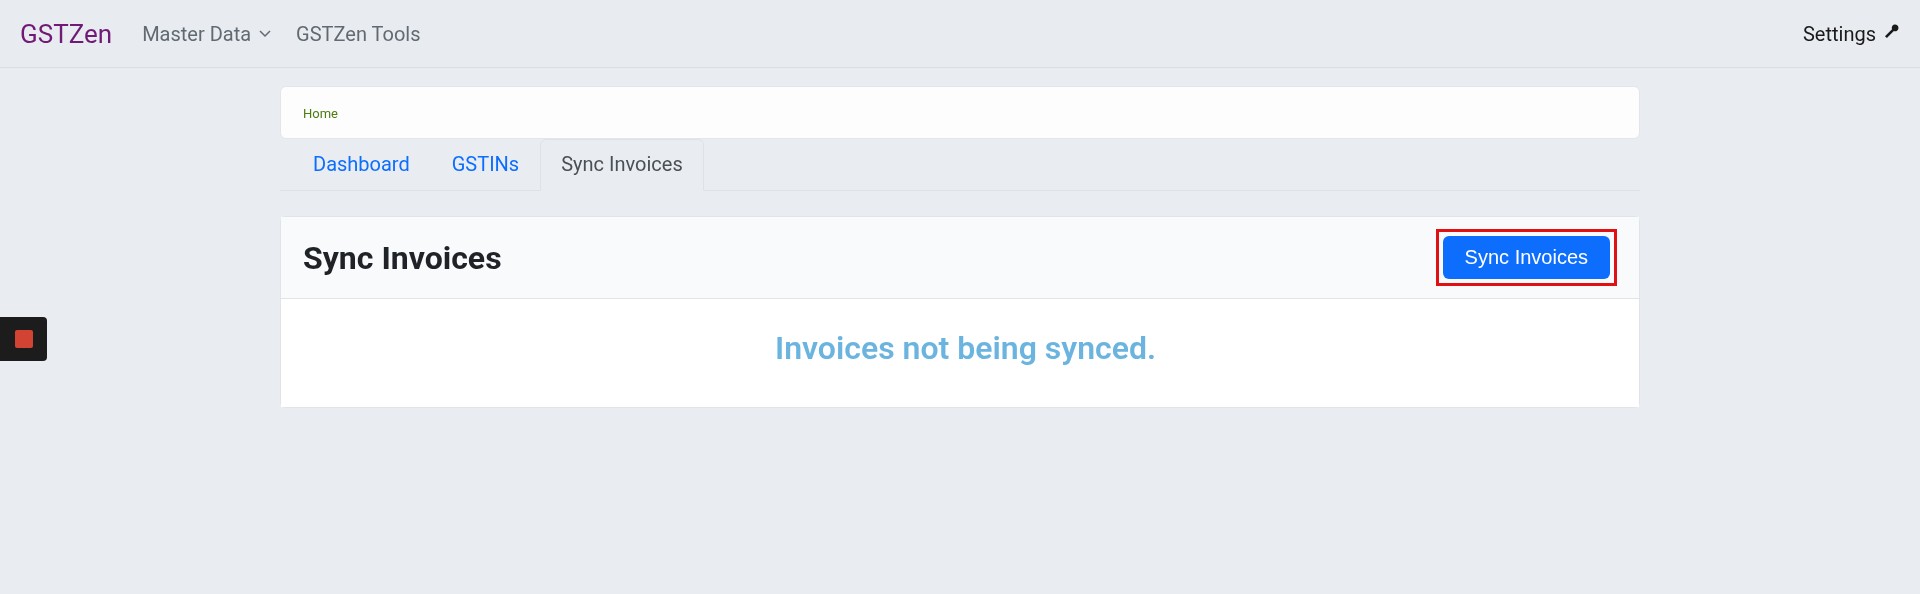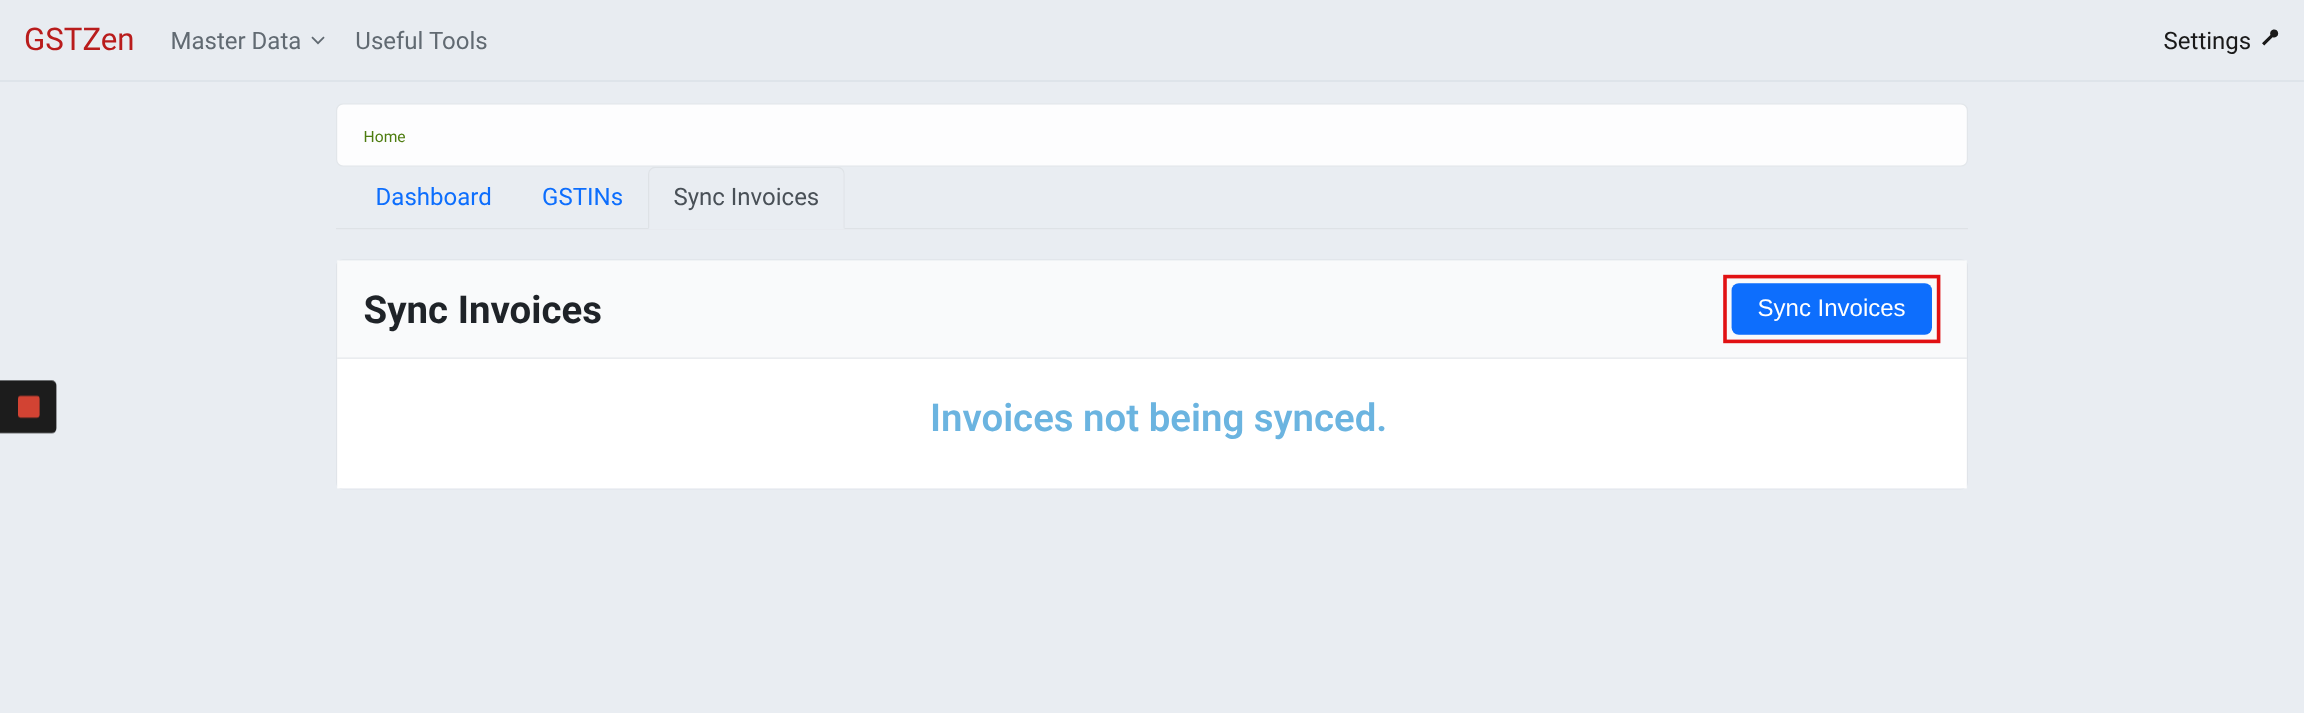--- a/index.html
+++ b/index.html
@@ -15,21 +15,21 @@
   .navbar {
     display: flex;
     align-items: center;
     height: 68px;
     padding: 0 20px;
     background: #e8ecf1;
     border-bottom: 1px solid #d8dee5;
   }
   .brand {
     font-size: 26px;
-    color: #b91c1c;
+    color: #701a75;
     font-weight: 400;
     margin-right: 30px;
   }
   .nav-link {
     color: #616a72;
     font-size: 20px;
     margin-right: 25px;
     cursor: pointer;
     display: flex;
     align-items: center;
@@ -172,21 +172,21 @@
 <div class="navbar">
   <a class="brand">GSTZen</a>
   <a class="nav-link">
     <span>Master Data</span>
     <span class="caret-down">
       <svg width="12" height="8" viewBox="0 0 12 8">
           <path d="M1 1 L6 6 L11 1" fill="none" stroke="#616a72" stroke-width="1.5"></path>
         </svg>
     </span>
   </a>
-  <a class="nav-link">Useful Tools</a>
+  <a class="nav-link">GSTZen Tools</a>
   <div class="nav-spacer"></div>
   <a class="settings-link">
     <span>Settings</span>
     <span class="wrench-icon">
       <svg width="18" height="18" viewBox="0 0 24 24">
         <path d="M22 6.5a4.5 4.5 0 0 1-6.2 4.16L6.5 20 4 17.5l9.34-9.3A4.5 4.5 0 1 1 22 6.5z" fill="#1a1a1a"></path>
       </svg>
     </span>
   </a>
 </div>

